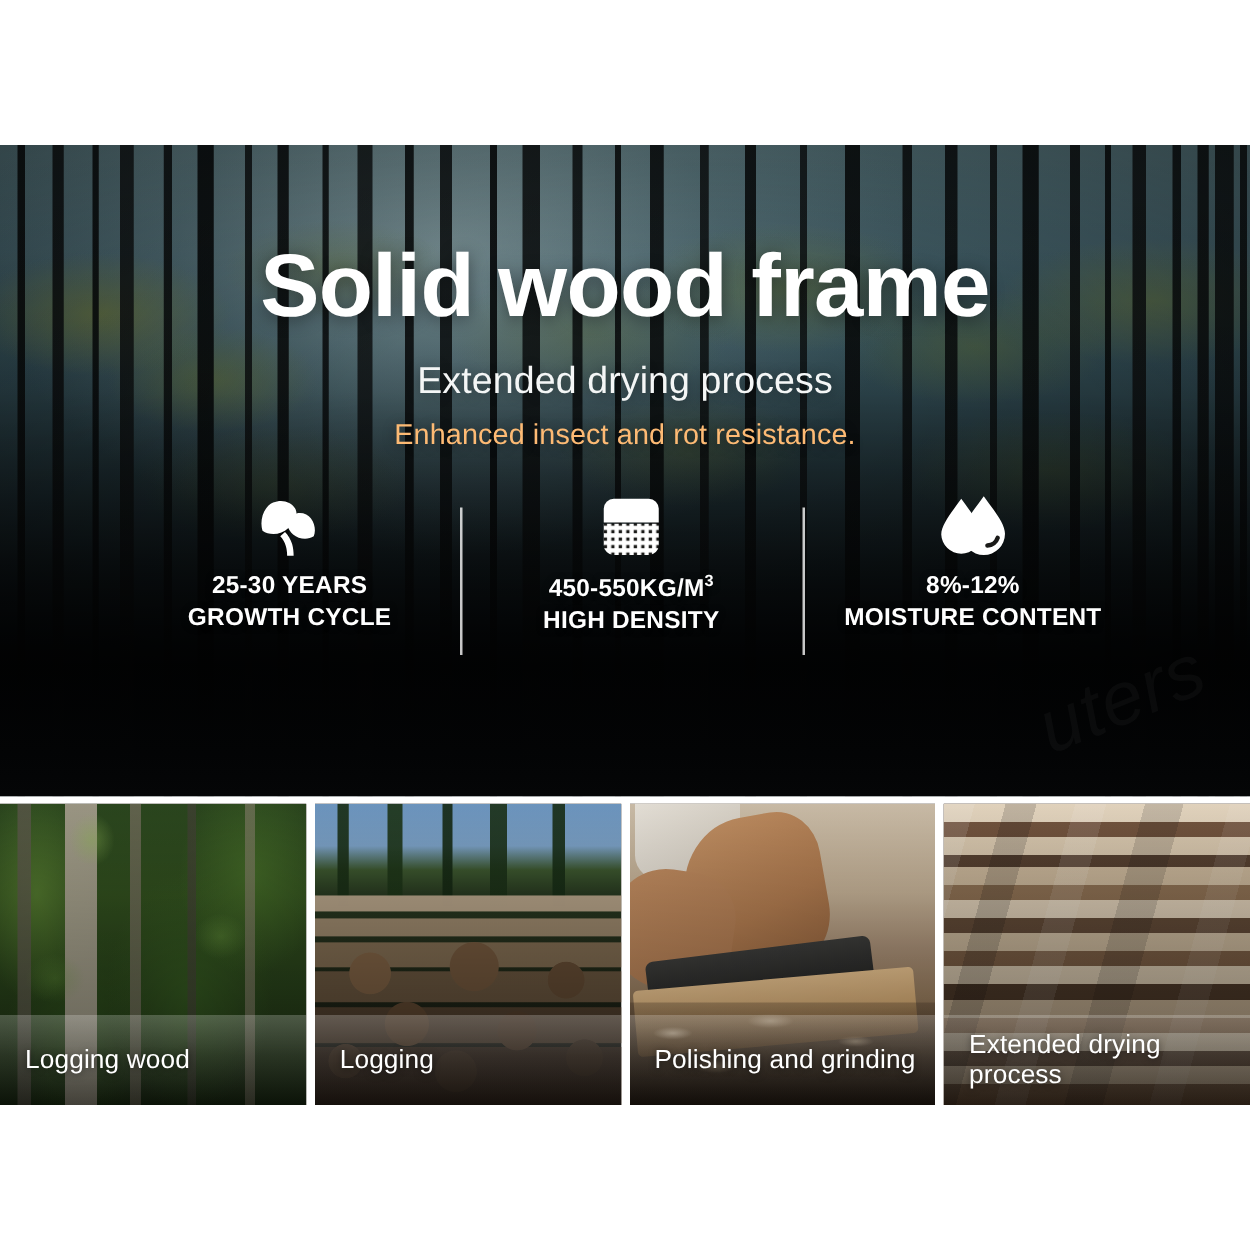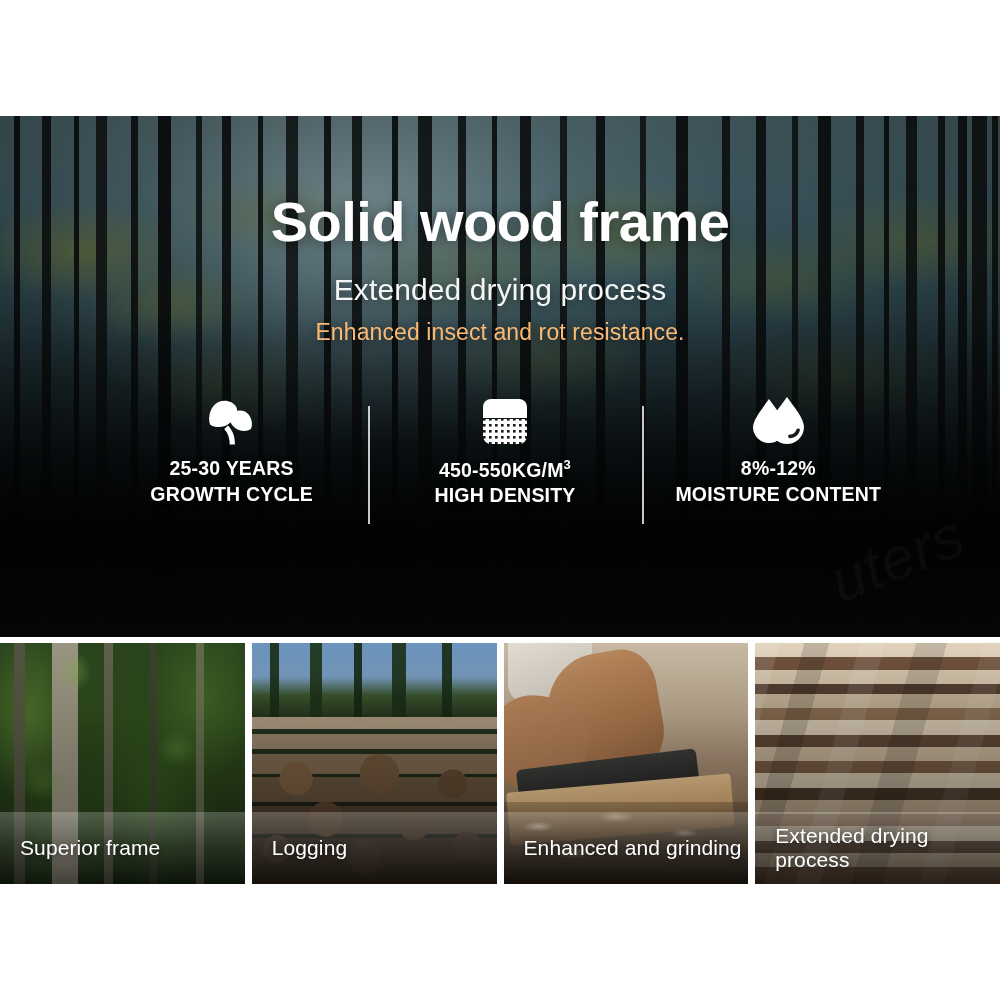--- a/index.html
+++ b/index.html
@@ -132,21 +132,21 @@
     user-select: none;
   }
 
   
   .hero-content {
     position: absolute; inset: 0;
     display: flex; flex-direction: column; align-items: center;
   }
   .hero-title {
     margin-top: 78px;
-    font-size: 56px;
+    font-size: 71px;
     font-weight: 700;
     color: #ffffff;
     letter-spacing: -.5px;
     line-height: 1;
     text-shadow: 0 2px 14px rgba(0,0,0,.45);
   }
   .hero-subtitle {
     margin-top: 23px;
     font-size: 30px;
     font-weight: 400;
@@ -455,21 +455,21 @@
 
 
     </div>
   </section>
 
   <section class="thumbs">
 
     <figure class="thumb thumb-1">
       <div class="art-forest"></div>
       <div class="thumb-shade"></div>
-      <figcaption class="thumb-caption">Superior frame</figcaption>
+      <figcaption class="thumb-caption">Logging wood</figcaption>
     </figure>
 
     <figure class="thumb thumb-2">
       <div class="art-logs">
         <div class="log-tree"></div>
         <div class="log-stack"></div>
         <div class="log-ends"></div>
       </div>
       <div class="thumb-shade"></div>
       <figcaption class="thumb-caption">Logging</figcaption>
@@ -478,21 +478,21 @@
     <figure class="thumb thumb-3">
       <div class="art-polish">
         <div class="shirt"></div>
         <div class="arm-a"></div>
         <div class="arm-b"></div>
         <div class="tool"></div>
         <div class="plank"></div>
         <div class="shavings"></div>
       </div>
       <div class="thumb-shade"></div>
-      <figcaption class="thumb-caption">Enhanced and grinding</figcaption>
+      <figcaption class="thumb-caption">Polishing and grinding</figcaption>
     </figure>
 
     <figure class="thumb thumb-4">
       <div class="art-lumber"></div>
       <div class="thumb-shade"></div>
       <figcaption class="thumb-caption">Extended drying process</figcaption>
     </figure>
 
   </section>
 

